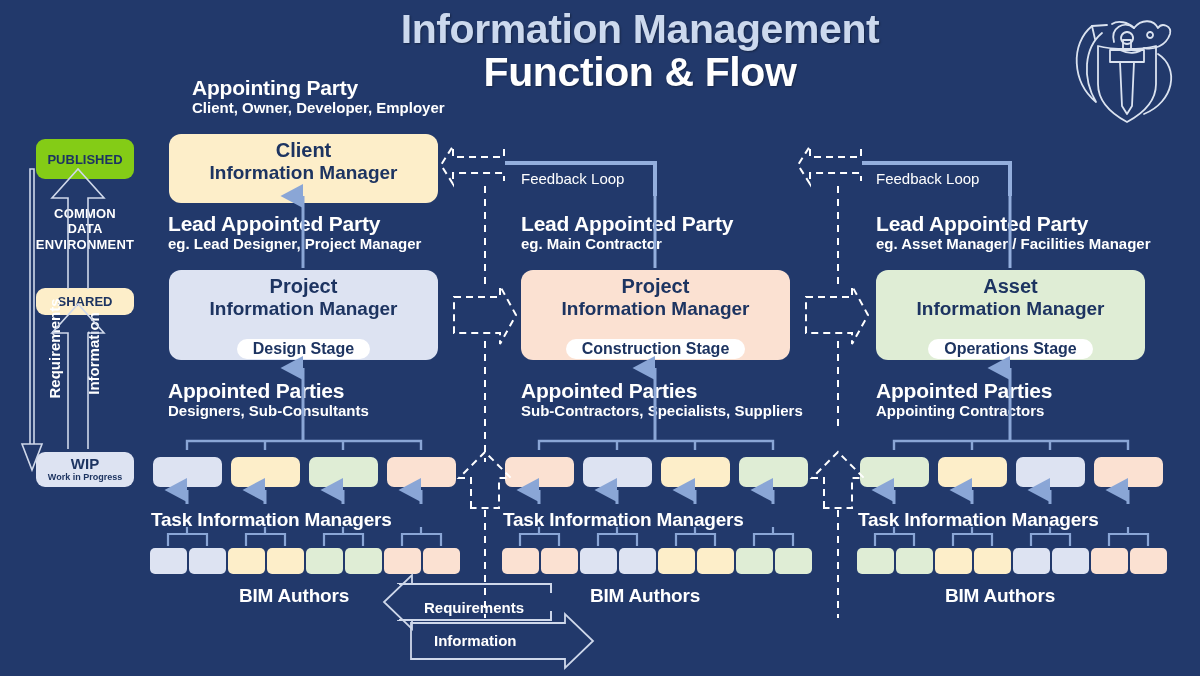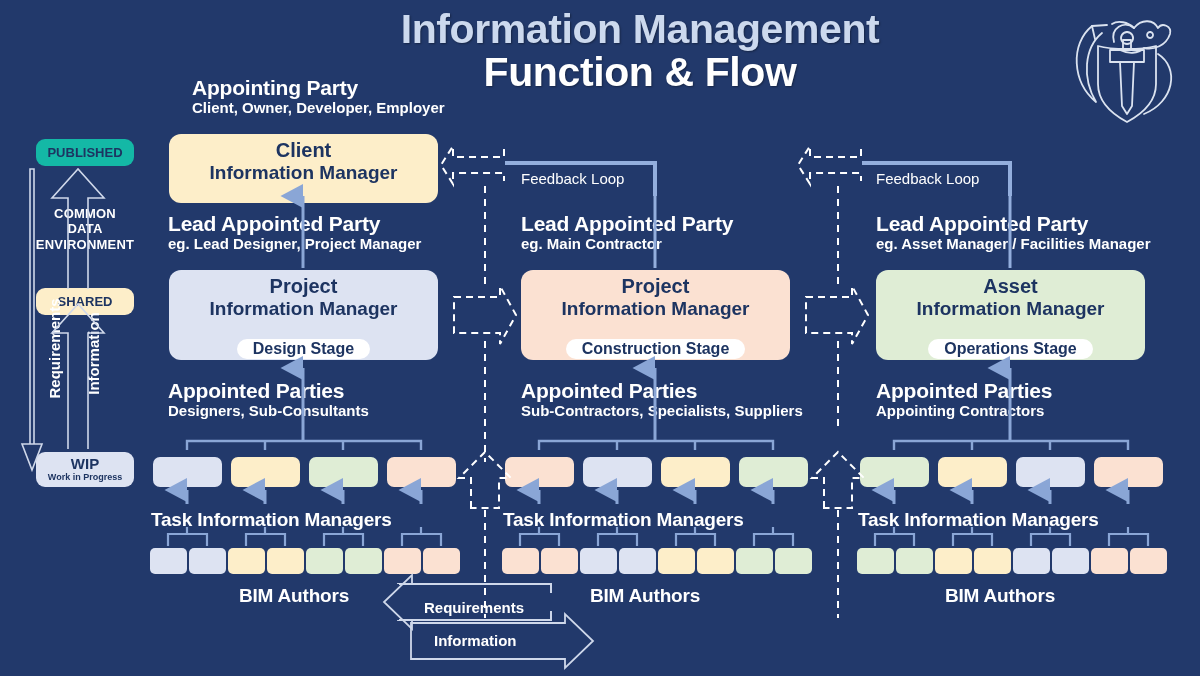--- a/index.html
+++ b/index.html
@@ -27,21 +27,21 @@
 
   
   #logo { position: absolute; right: 8px; top: 2px; width: 130px; height: 125px; }
 
   
   .cde-pill {
     position: absolute; border-radius: 9px; text-align: center;
     color: #1d3461; font-weight: bold; display:flex; flex-direction:column;
     align-items:center; justify-content:center;
   }
-  #cde-published { left: 36px; top: 139px; width: 98px; height: 27px; background:#14b8a6; font-size: 13px; }
+  #cde-published { left: 36px; top: 139px; width: 98px; height: 40px; background:#84cc16; font-size: 13px; }
   #cde-shared    { left: 36px; top: 288px; width: 98px; height: 27px; background:#fdeec9; font-size: 13px; }
   #cde-wip       { left: 36px; top: 452px; width: 98px; height: 35px; background:#dde3f2; }
   #cde-wip .wip-title { font-size: 15px; font-weight: bold; line-height: 1.05; }
   #cde-wip .wip-sub   { font-size: 9px; font-weight: bold; line-height: 1.2; }
 
   #cde-label {
     position:absolute; left: 14px; top: 206px; width: 142px; text-align:center;
     font-size: 13px; font-weight: bold; line-height: 1.18; letter-spacing: .2px;
   }
   #cde-req-label {

